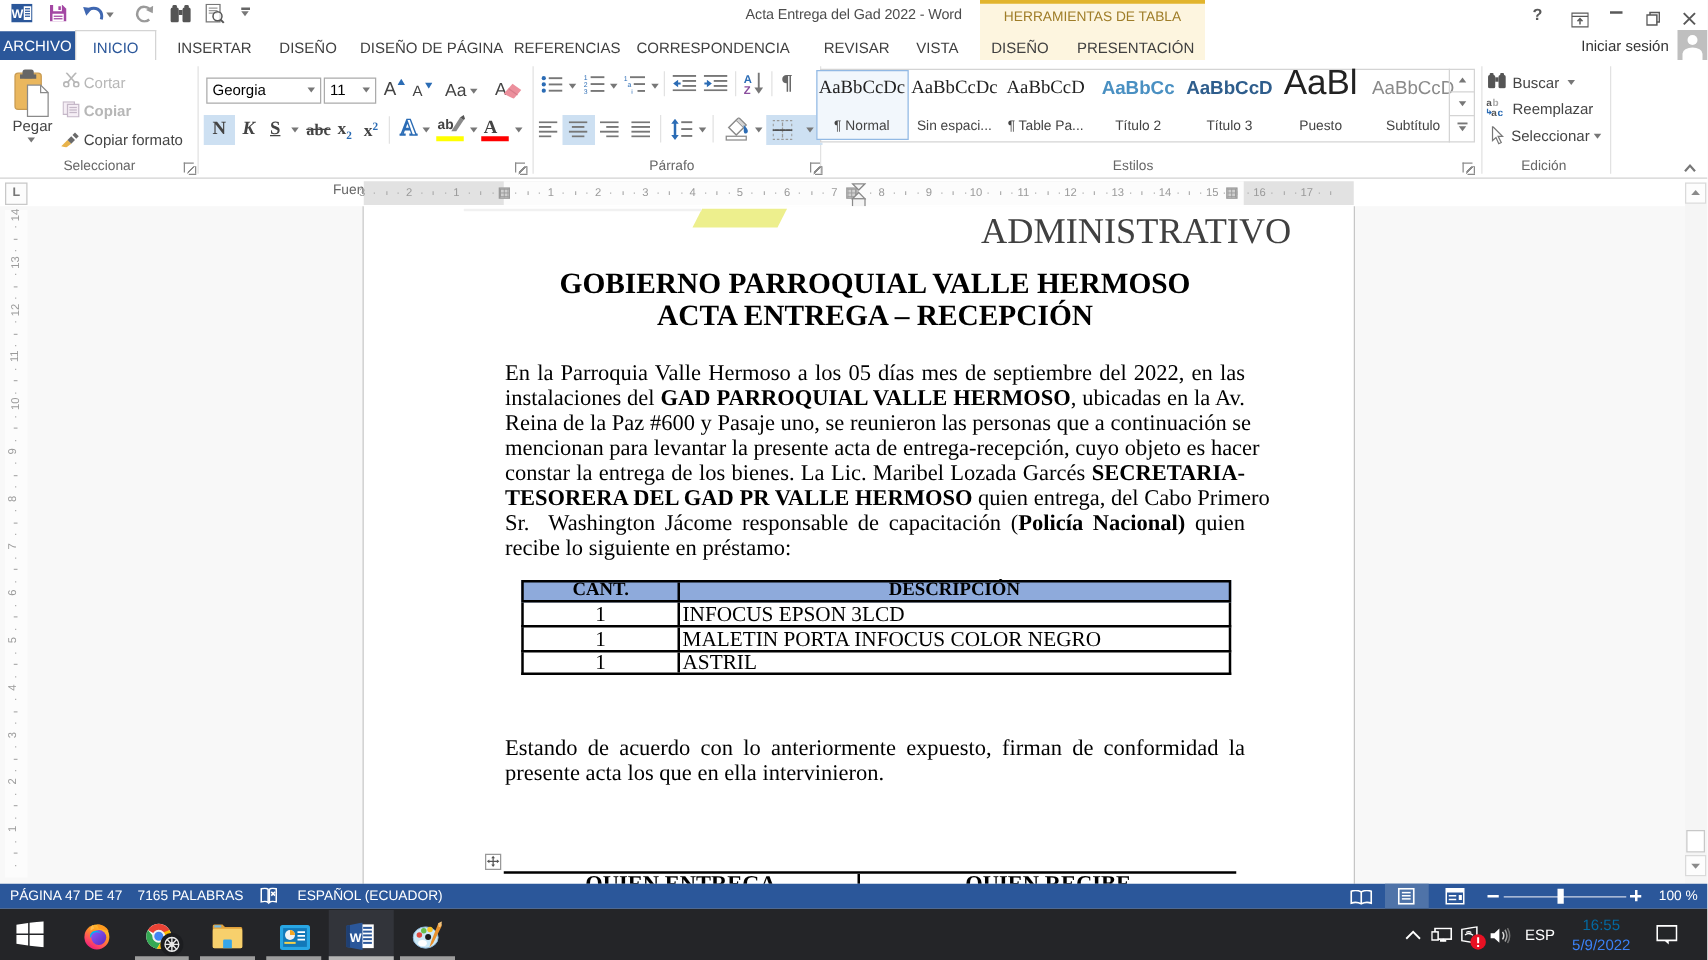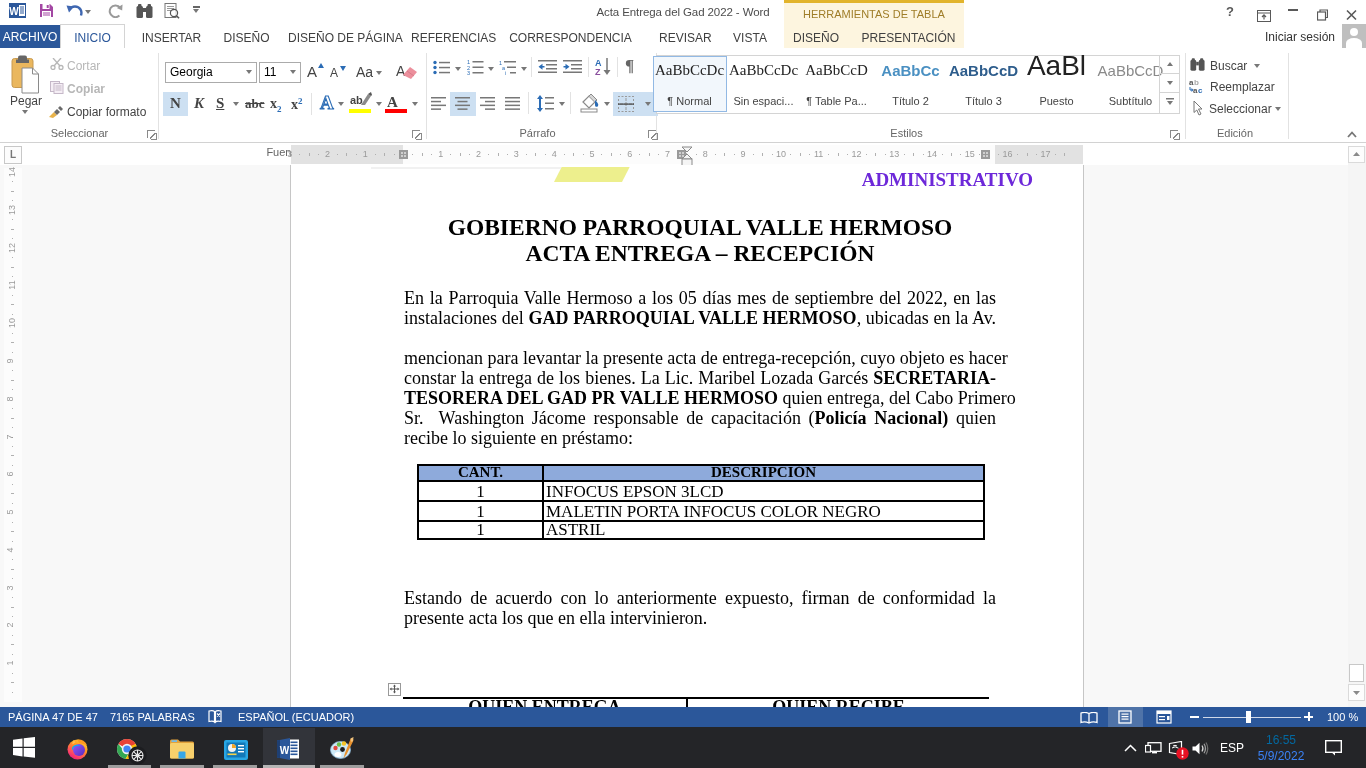--- a/index.html
+++ b/index.html
@@ -49,21 +49,21 @@
   .rdot { position:absolute; top:9px; width:1px; height:1px; background:#b0b0b0; }
   .colmark { position:absolute; top:5px; width:9px; height:9px; background:#cfcfcf; border:1px solid #9a9a9a;
     background-image:linear-gradient(#9a9a9a 1px, transparent 1px), linear-gradient(90deg, #9a9a9a 1px, transparent 1px); background-size:3px 3px; }
   #vruler { position:absolute; left:4px; top:168px; width:18px; height:534px; background:#fcfcfc; z-index:5; }
   .vnum { position:absolute; left:3px; font-size:9px; color:#9a9a9a; transform:rotate(-90deg); }
   .vtick { position:absolute; left:7px; width:3px; height:1px; background:#b0b0b0; }
 
   
   #docarea { position:absolute; left:0; top:165px; width:1366px; height:542px; background:#f8f8f8; }
   #page { position:absolute; left:290px; top:0px; width:794px; height:542px; background:#fff; border-left:1px solid #c6c6c6; border-right:1px solid #c6c6c6; overflow:hidden; }
-  #doc-admin { position:absolute; right:50px; top:4px; font-size:19px; font-weight:bold; color:#6d28d9; font-family:"Liberation Serif",serif; }
+  #doc-admin { position:absolute; right:50px; top:4px; font-size:29px; font-weight:normal; color:#404040; font-family:"Liberation Serif",serif; }
   #doc-title { position:absolute; left:113px; top:49px; width:592px; text-align:center; font-weight:bold; font-size:23.5px; color:#000; font-family:"Liberation Serif",serif; line-height:26px; }
   .bodyline { position:absolute; left:113px; width:592px; font-size:18px; color:#000; font-family:"Liberation Serif",serif; text-align:justify; text-align-last:justify; white-space:nowrap; }
   .noj { text-align:left; text-align-last:left; }
 
   
   #scroll { position:absolute; left:1348px; top:146px; width:18px; height:561px; background:#f5f5f5; }
 
   
   #statusbar { position:absolute; left:0; top:707px; width:1366px; height:20px; background:#2b579a; color:#fff; font-size:11px; }
   .sb { position:absolute; top:711px; color:#fff; font-size:11px; }
@@ -640,20 +640,21 @@
 </div>
 
 <div id="docarea">
   <div id="page">
     <div id="doc-admin">ADMINISTRATIVO</div>
     <div style="position:absolute;left:263px;top:2px;width:68px;height:15px;background:#edef8d;transform:skewX(-27deg);transform-origin:left bottom;"></div>
     <div style="position:absolute;left:80px;top:2px;width:190px;height:2px;background:#f1f1f1;"></div>
     <div id="doc-title">GOBIERNO PARROQUIAL VALLE HERMOSO<br>ACTA ENTREGA – RECEPCIÓN</div>
     <div class="bodyline" style="top:123px;">En la Parroquia Valle Hermoso a los 05 días mes de septiembre del 2022, en las</div>
     <div class="bodyline" style="top:143px;">instalaciones del <b>GAD PARROQUIAL VALLE HERMOSO</b>, ubicadas en la Av.</div>
+    <div class="bodyline" style="top:163px;">Reina de la Paz #600 y Pasaje uno, se reunieron las personas que a continuación se</div>
     <div class="bodyline" style="top:203px;">constar la entrega de los bienes. La Lic. Maribel Lozada Garcés <b>SECRETARIA-</b></div>
     <div class="bodyline" style="top:183px;">mencionan para levantar la presente acta de entrega-recepción, cuyo objeto es hacer</div>
     <div class="bodyline" style="top:223px;"><b>TESORERA DEL GAD PR VALLE HERMOSO</b> quien entrega, del Cabo Primero</div>
     <div class="bodyline" style="top:243px;">Sr.&nbsp; Washington Jácome responsable de capacitación (<b>Policía Nacional)</b> quien</div>
     <div class="bodyline noj" style="top:263px;">recibe lo siguiente en préstamo:</div>
 
     <div style="position:absolute;left:126px;top:299px;width:568px;">
       <div style="border:2px solid #000;background:#8eaadb;height:18px;display:flex;">
         <div style="width:125px;border-right:2px solid #000;text-align:center;font-weight:bold;font-size:15px;line-height:13px;font-family:'Liberation Serif',serif;color:#000;">CANT.</div>
         <div style="flex:1;text-align:center;font-weight:bold;font-size:15px;line-height:13px;font-family:'Liberation Serif',serif;color:#000;">DESCRIPCIÓN</div>

